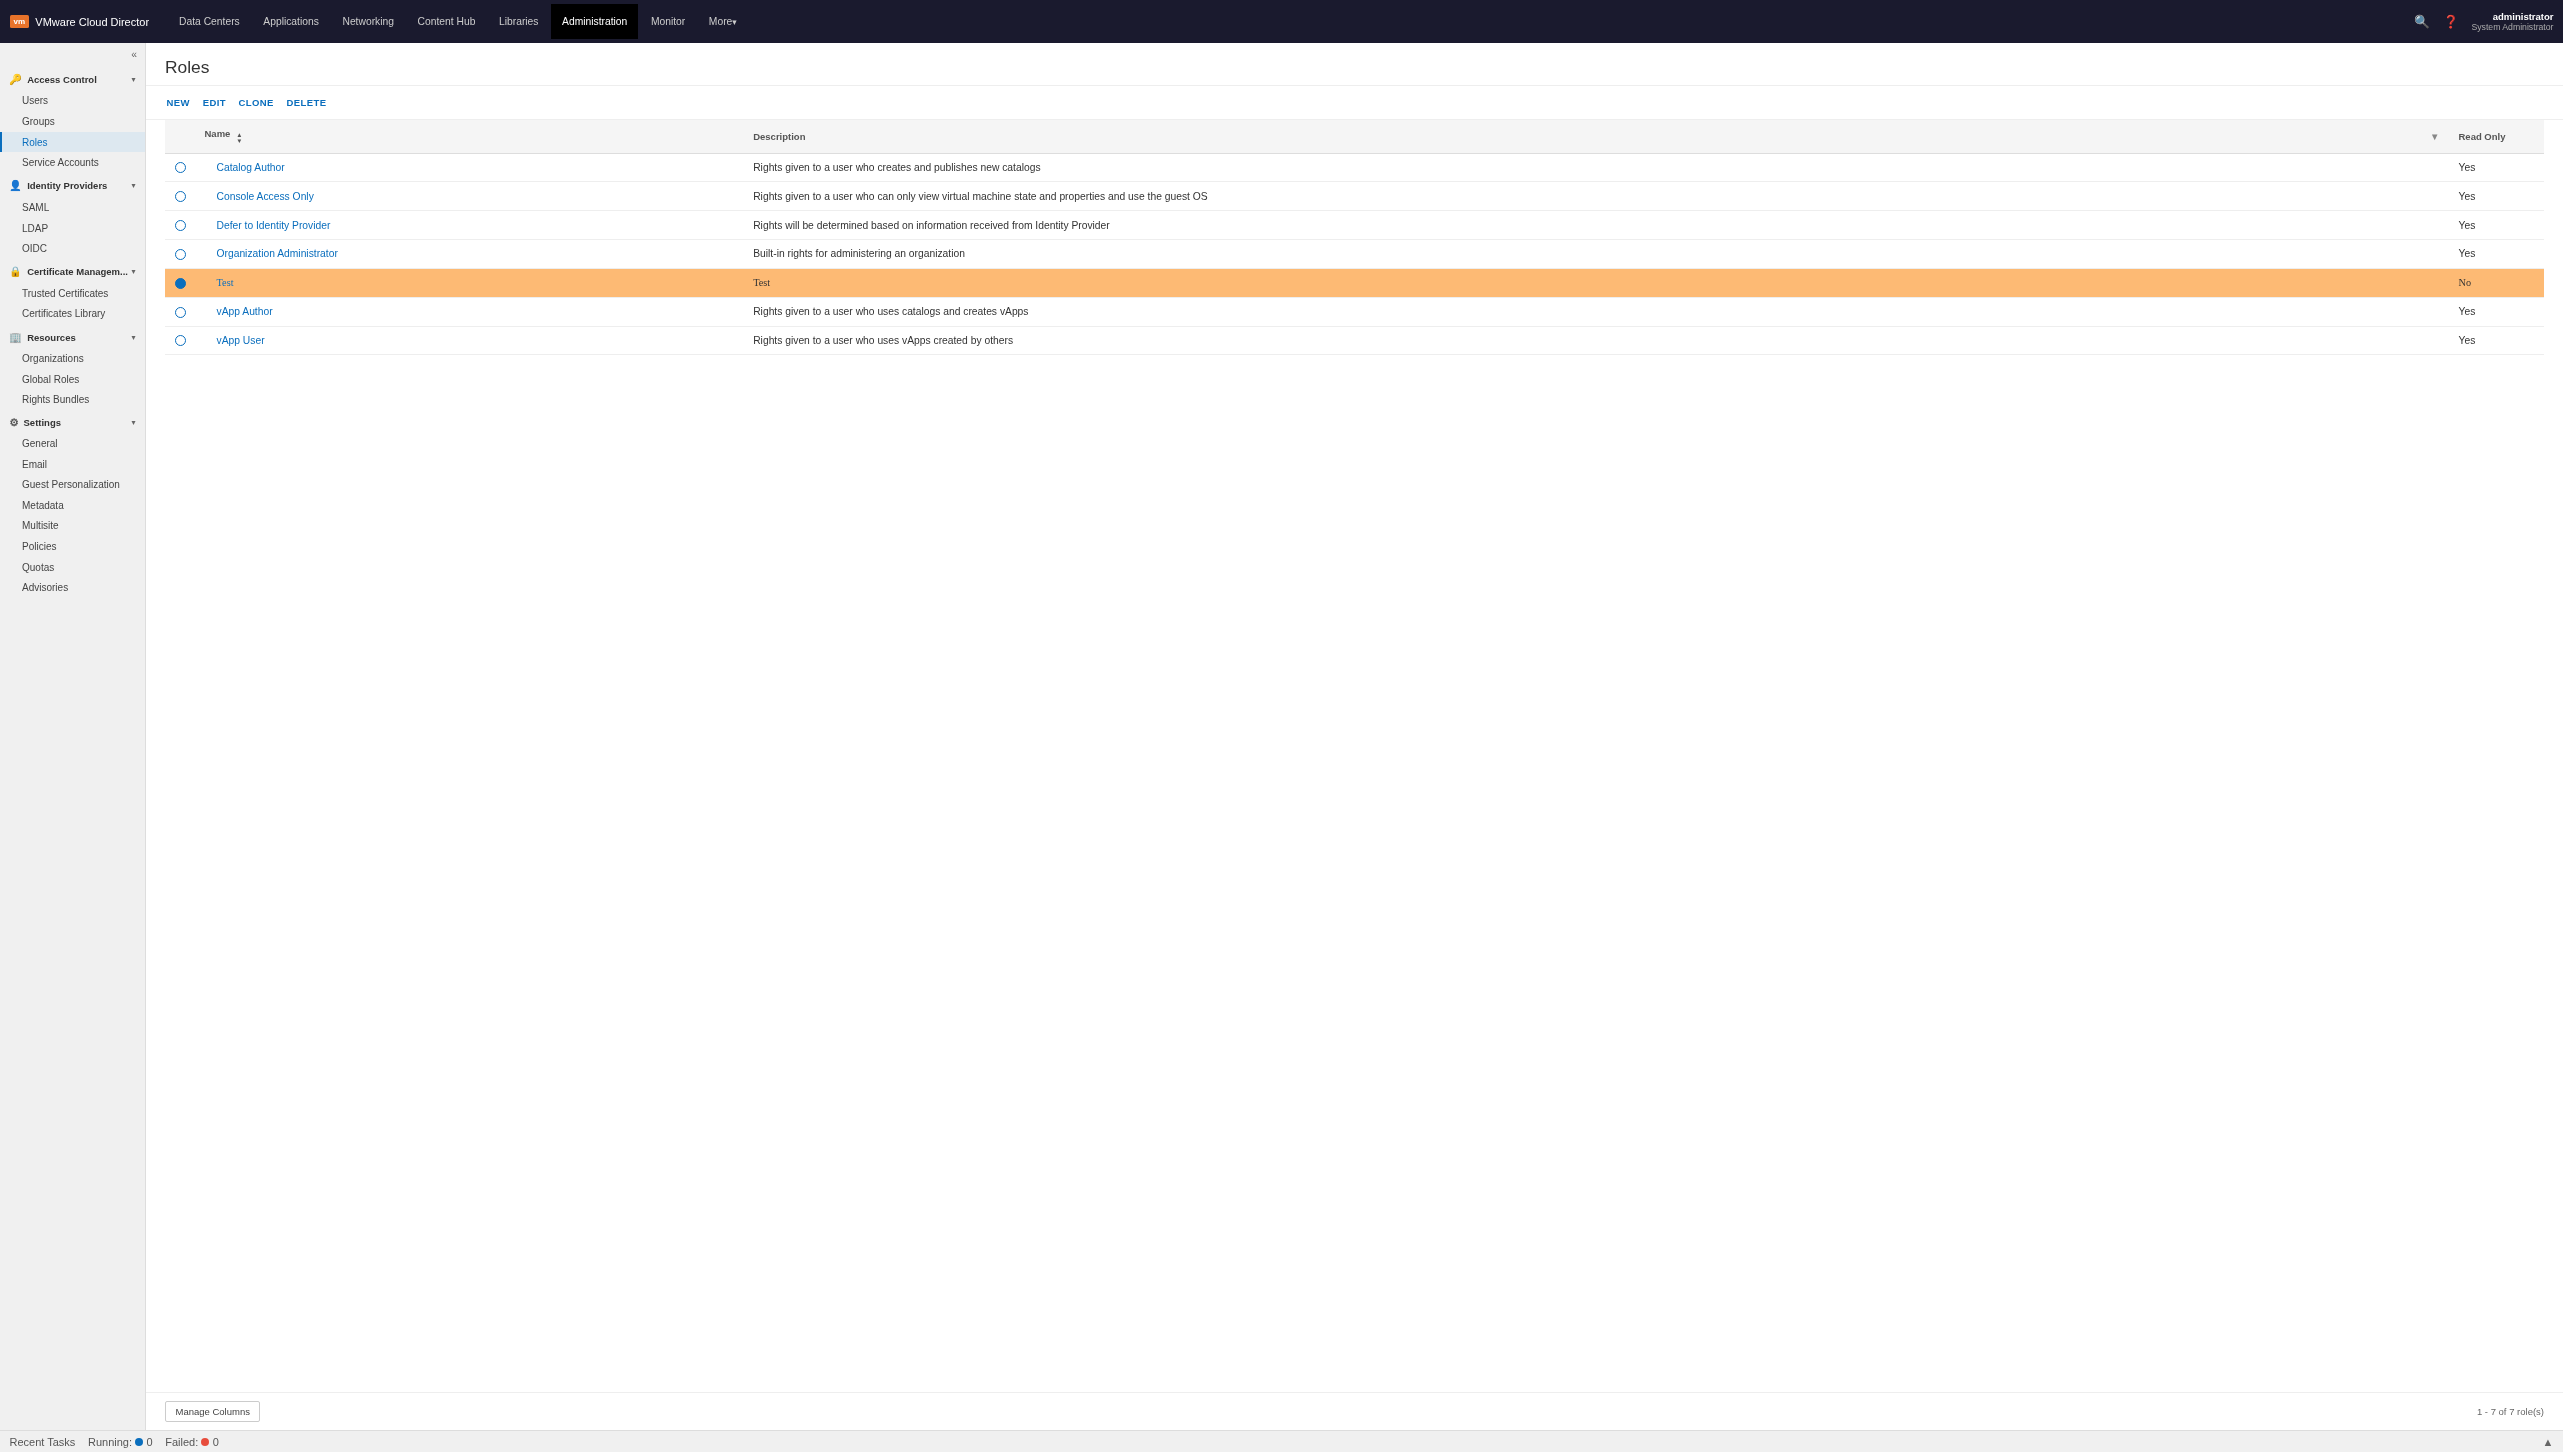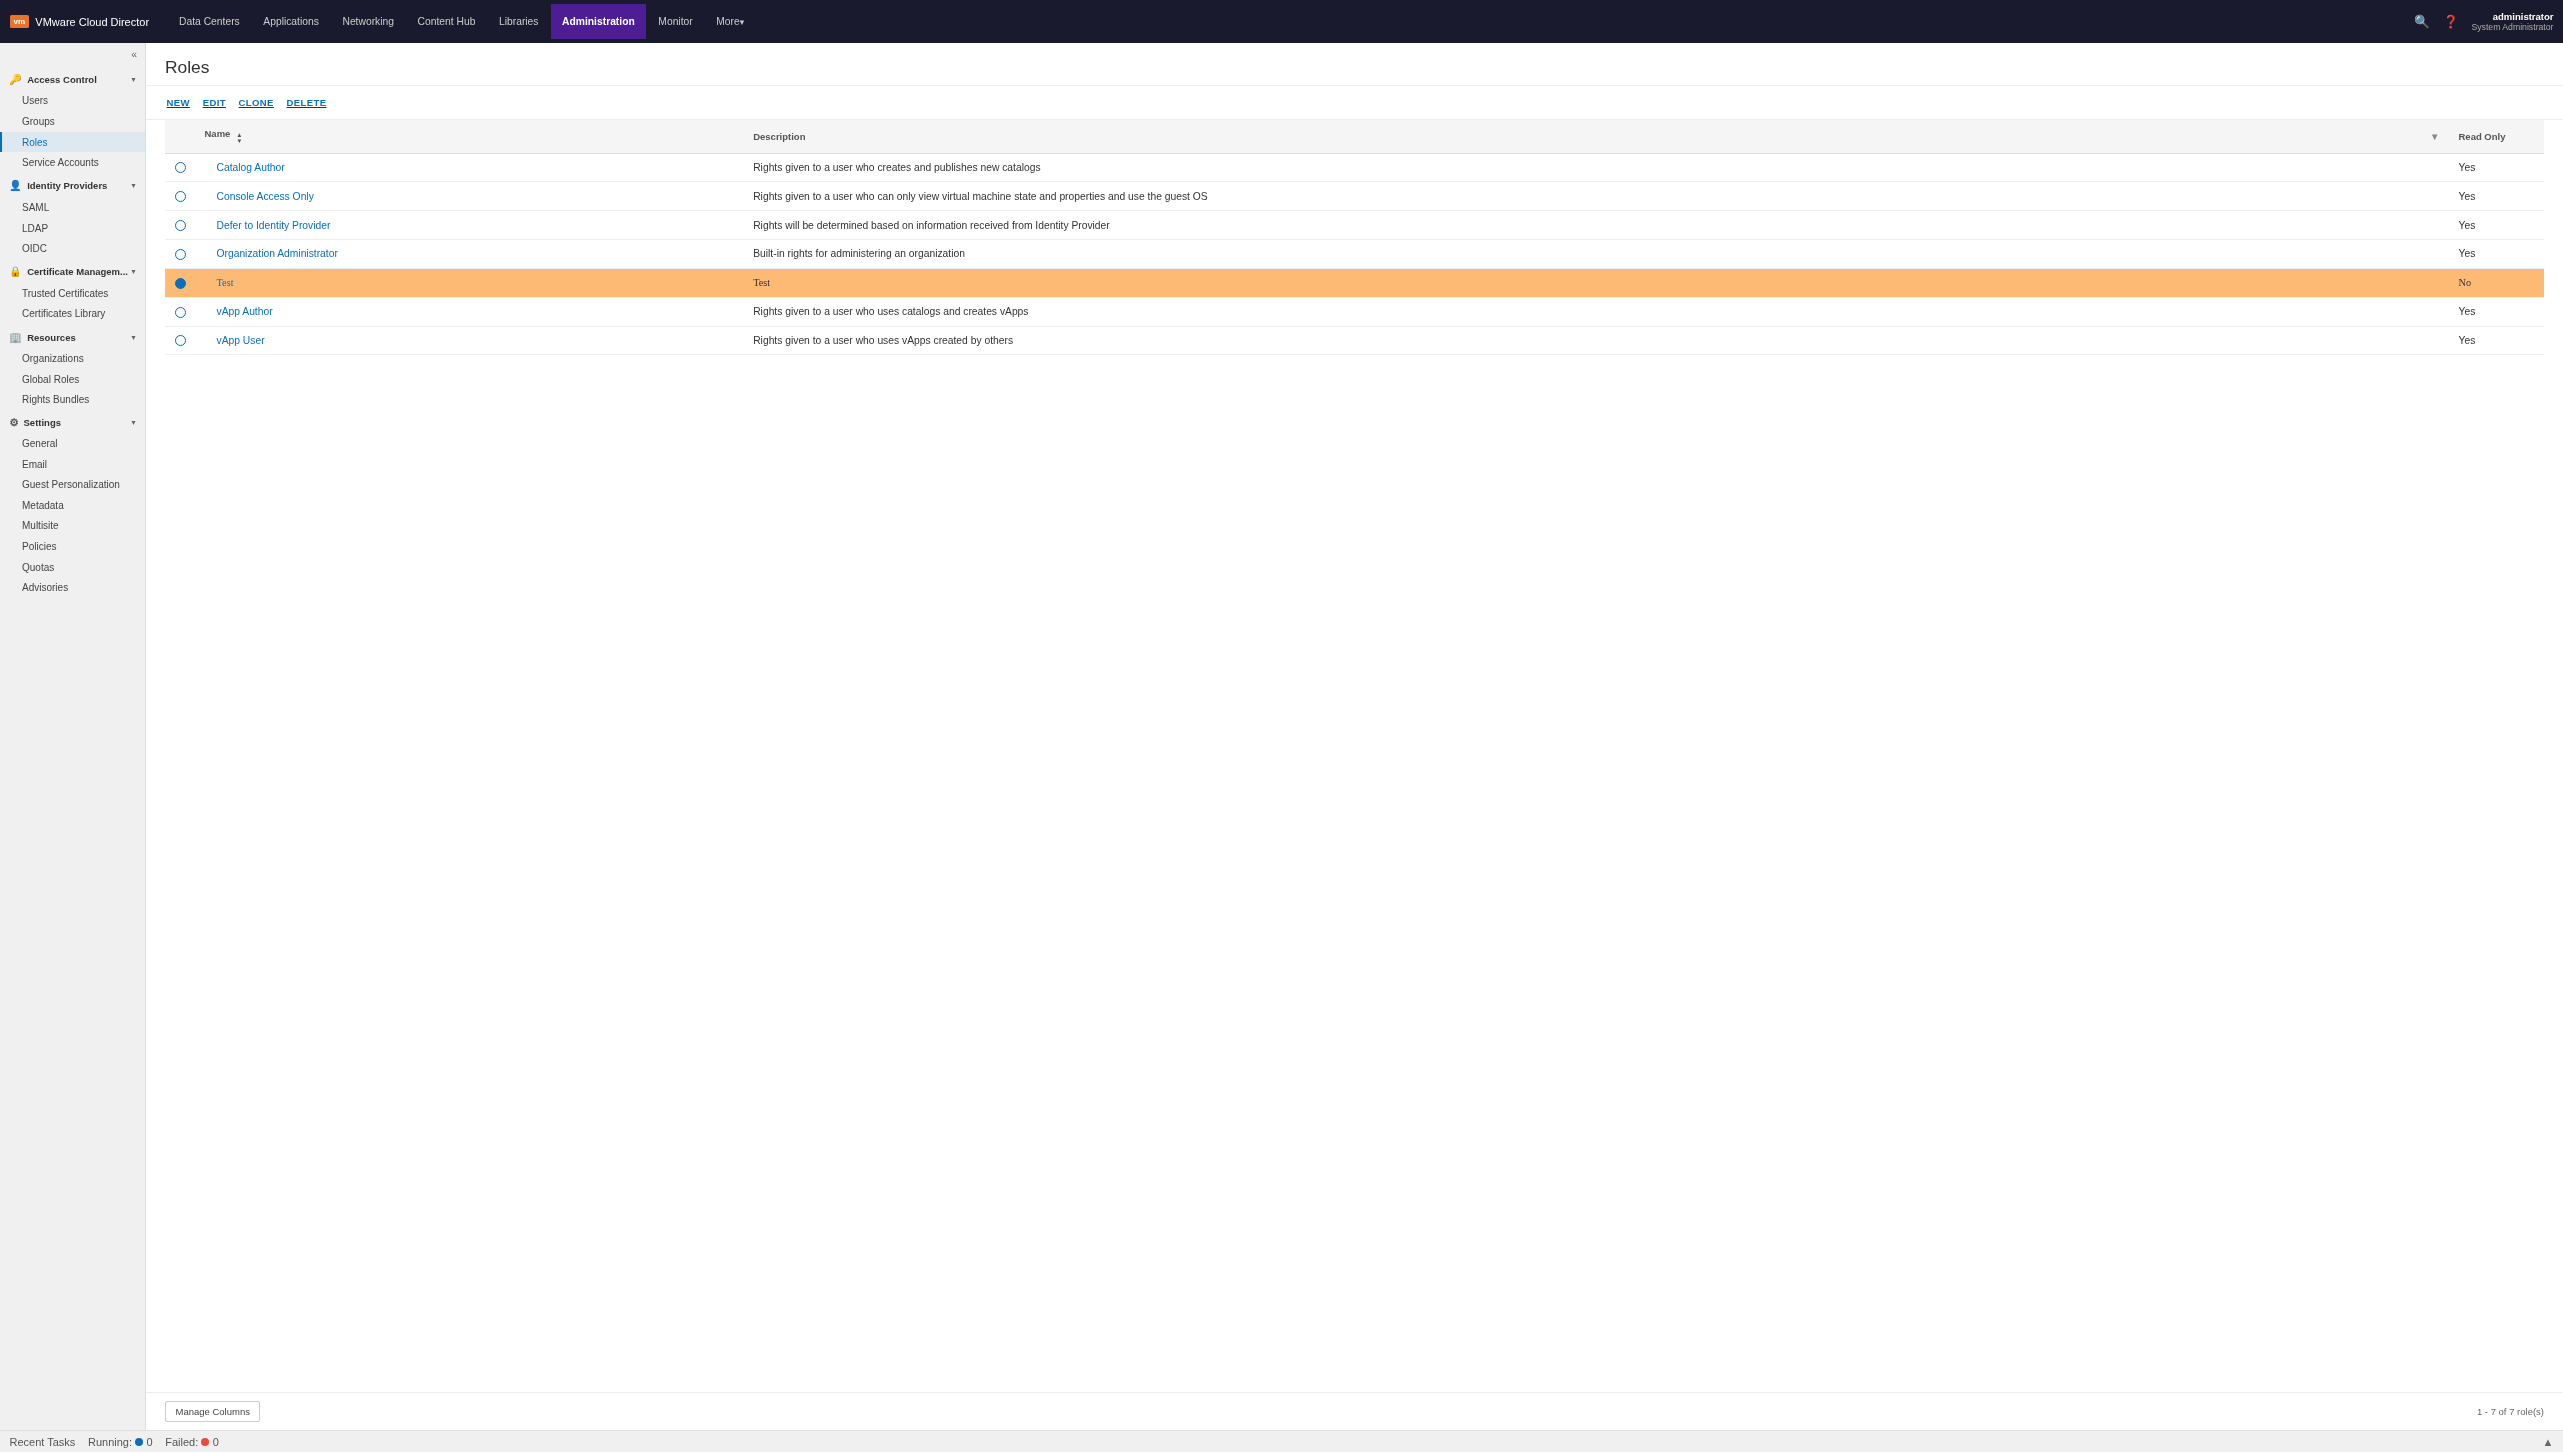--- a/index.html
+++ b/index.html
@@ -4,21 +4,21 @@
   <style>
     * { box-sizing: border-box; margin: 0; padding: 0; }
     body { font-family: -apple-system, BlinkMacSystemFont, 'Segoe UI', Arial, sans-serif; font-size: 10.3px; background: #f5f5f5; color: #333; display: flex; flex-direction: column; height: 100vh; overflow: hidden; }
 
     
     .top-nav { background: #1a1a2e; display: flex; align-items: center; height: 43px; padding: 0 9.5px; flex-shrink: 0; }
     .vmware-logo { background: #e8732a; color: white; font-size: 8px; font-weight: bold; padding: 2.4px 4px; border-radius: 1.6px; margin-right: 6.3px; }
     .app-title { color: white; font-size: 11px; margin-right: 19px; white-space: nowrap; }
     .nav-items { display: flex; align-items: center; flex: 1; gap: 1.6px; }
     .nav-item { color: #ccc; padding: 0 11px; height: 35px; display: flex; align-items: center; cursor: pointer; font-size: 10.3px; white-space: nowrap; }
-    .nav-item.active { background: #4c1d95; color: white; font-weight: bold; }
+    .nav-item.active { background: #000000; color: white; }
     .nav-item.has-arrow::after { content: ' ▾'; font-size: 8.7px; }
     .nav-right { display: flex; align-items: center; gap: 12.7px; }
     .nav-icon { color: #ccc; cursor: pointer; font-size: 12.7px; }
     .nav-user { color: white; font-size: 9.5px; text-align: right; cursor: pointer; }
     .nav-user .username { font-weight: bold; }
     .nav-user .role { color: #aaa; font-size: 8.7px; }
 
     
     .main-container { display: flex; flex: 1; overflow: hidden; }
 
@@ -32,21 +32,21 @@
     .sidebar-chevron { font-size: 8px; color: #666; }
     .sidebar-item { padding: 4.8px 9.5px 4.8px 22px; cursor: pointer; color: #444; font-size: 10px; }
     .sidebar-item.active { background: #dde8f0; color: #0a6ebd; border-left: 2.4px solid #0a6ebd; padding-left: 20px; }
 
     
     .content-area { flex: 1; display: flex; flex-direction: column; overflow: hidden; background: white; }
     .page-header { padding: 14.3px 19px 6.3px 19px; border-bottom: 0.8px solid #eee; }
     .page-title { font-size: 17.4px; font-weight: 300; color: #333; }
 
     
-    .toolbar { display: flex; align-items: center; padding: 8px 19px; gap: 9.5px; border-bottom: 0.8px solid #eee; text-decoration: underline; }
+    .toolbar { display: flex; align-items: center; padding: 8px 19px; gap: 9.5px; border-bottom: 0.8px solid #eee; }
     .toolbar-btn { background: none; border: none; color: #0a6ebd; font-size: 9.5px; font-weight: 600; cursor: pointer; padding: 3.2px 1.6px; letter-spacing: 0.4px; }
 
     
     .table-container { flex: 1; overflow-y: auto; padding: 0 19px; }
     table { width: 100%; border-collapse: collapse; }
     thead tr { background: #f5f5f5; }
     th { padding: 8px 9.5px; text-align: left; font-size: 9.5px; font-weight: 600; color: #555; border-bottom: 1.6px solid #ddd; white-space: nowrap; }
     th.sortable { cursor: pointer; }
     .sort-icons { display: inline-flex; flex-direction: column; margin-left: 3.2px; line-height: 1; }
     .sort-icons span { font-size: 6.3px; line-height: 1; }

